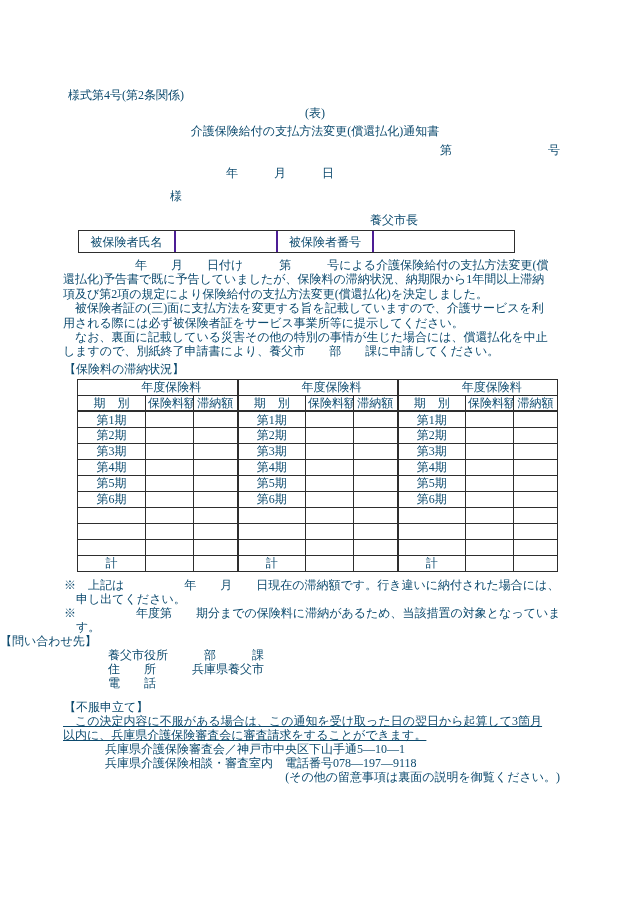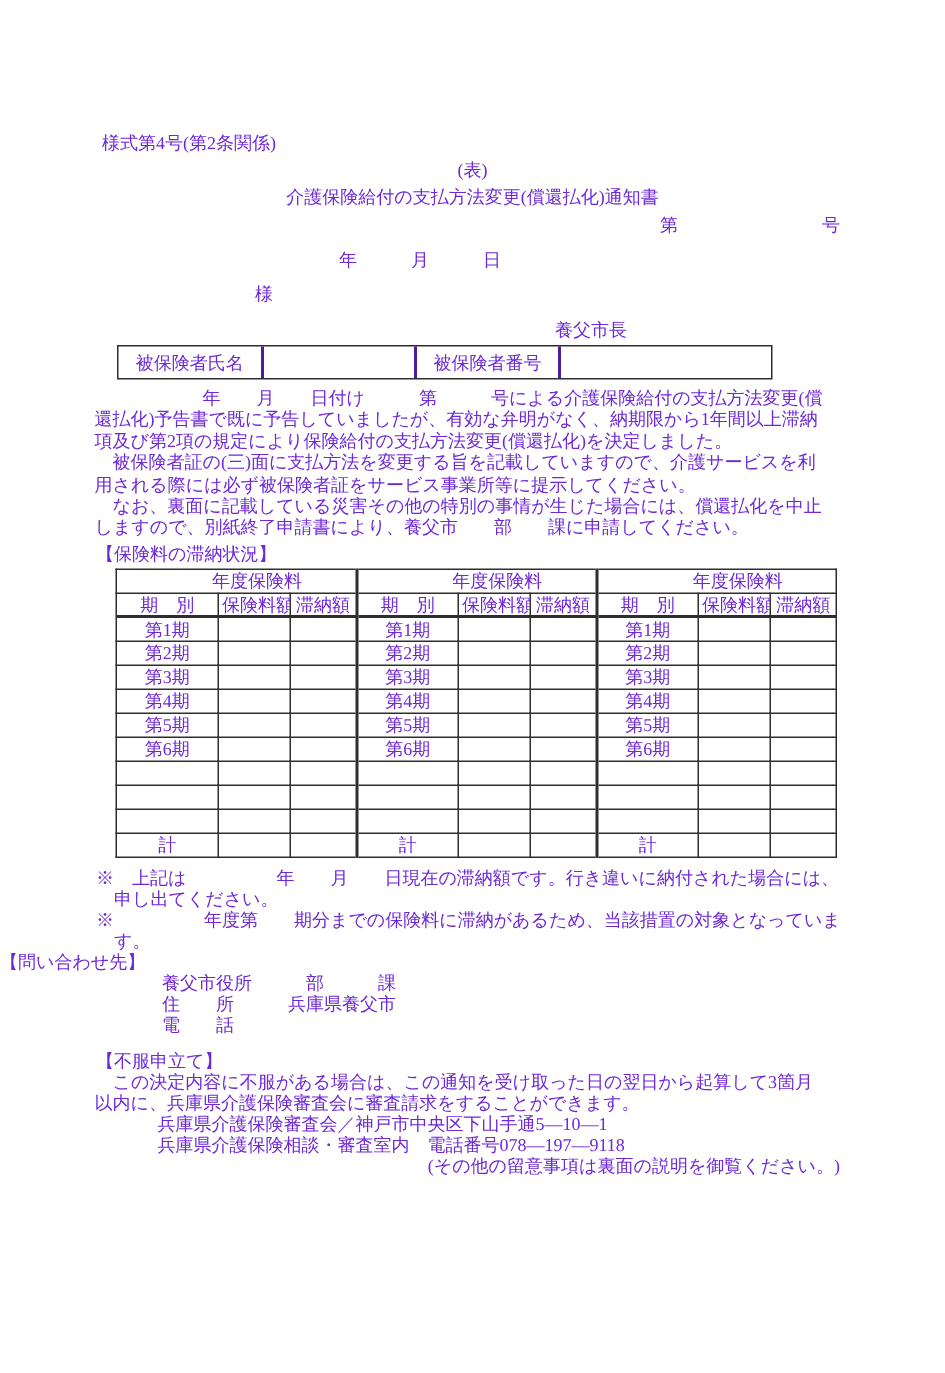--- a/index.html
+++ b/index.html
@@ -2,21 +2,21 @@
 <html lang="ja"><head>
 <meta charset="utf-8">
 <style>
   * { box-sizing: border-box; margin: 0; padding: 0; }
   html, body { background: #ffffff; }
   body { font-family: "Liberation Serif", "DejaVu Serif", serif; }
   .page {
     position: relative;
     width: 630px; height: 915px;
     background: #ffffff;
-    color: #6d28d9;
+    color: #0c4a6e;
     font-size: 12px;
     line-height: 14px;
     padding-top: 88px;
     overflow: hidden;
   }
   .form-number { padding-left: 68px; }
   .omote { text-align: center; margin-top: 4px; }
   .doc-title { text-align: center; margin-top: 4px; }
   .doc-line { text-align: right; padding-right: 70px; margin-top: 5px; }
   .date-line { text-align: center; padding-right: 70px; margin-top: 9px; }
@@ -42,21 +42,21 @@
   table.ledger td.gs { border-left-width: 2px; }
   table.ledger tr.ch td { border-bottom-width: 2px; }
   table.ledger td.yhc { padding-left: 30px; }
 
   .notes { margin: 6px 12px 0 64px; width: 502px; line-height: 14px; }
 
   .contact-heading { }
   .contact-line { padding-left: 108px; }
 
   .appeal-heading { margin-top: 10px; padding-left: 64px; }
-  .appeal-line { padding-left: 63px; width: 566px; }
+  .appeal-line { padding-left: 63px; width: 566px; text-decoration: underline; }
   .appeal-address { padding-left: 105px; }
   .closing-note { text-align: right; padding-right: 70px; }
 </style>
 </head>
 <body>
 
 <div class="page">
 
   <div class="form-number">様式第4号(第2条関係)</div>
   <div class="omote">(表)</div>
@@ -79,21 +79,21 @@
       <div class="digit"></div>
       <div class="digit"></div>
       <div class="digit"></div>
       <div class="digit"></div>
       <div class="digit"></div>
     </div>
   </div>
 
   <div class="body-text">
     <div>　　　　　　年　　月　　日付け　　　第　　　号による介護保険給付の支払方法変更(償</div>
-    <div>還払化)予告書で既に予告していましたが、有効な弁明がなく、納期限から1年間以上滞納</div>
+    <div>還払化)予告書で既に予告していましたが、保険料の滞納状況、納期限から1年間以上滞納</div>
     <div>項及び第2項の規定により保険給付の支払方法変更(償還払化)を決定しました。</div>
     <div>　被保険者証の(三)面に支払方法を変更する旨を記載していますので、介護サービスを利</div>
     <div>用される際には必ず被保険者証をサービス事業所等に提示してください。</div>
     <div>　なお、裏面に記載している災害その他の特別の事情が生じた場合には、償還払化を中止</div>
     <div>しますので、別紙終了申請書により、養父市　　部　　課に申請してください。</div>
   </div>
 
   <div class="arrears-label">【保険料の滞納状況】</div>
 
   <table class="ledger">

